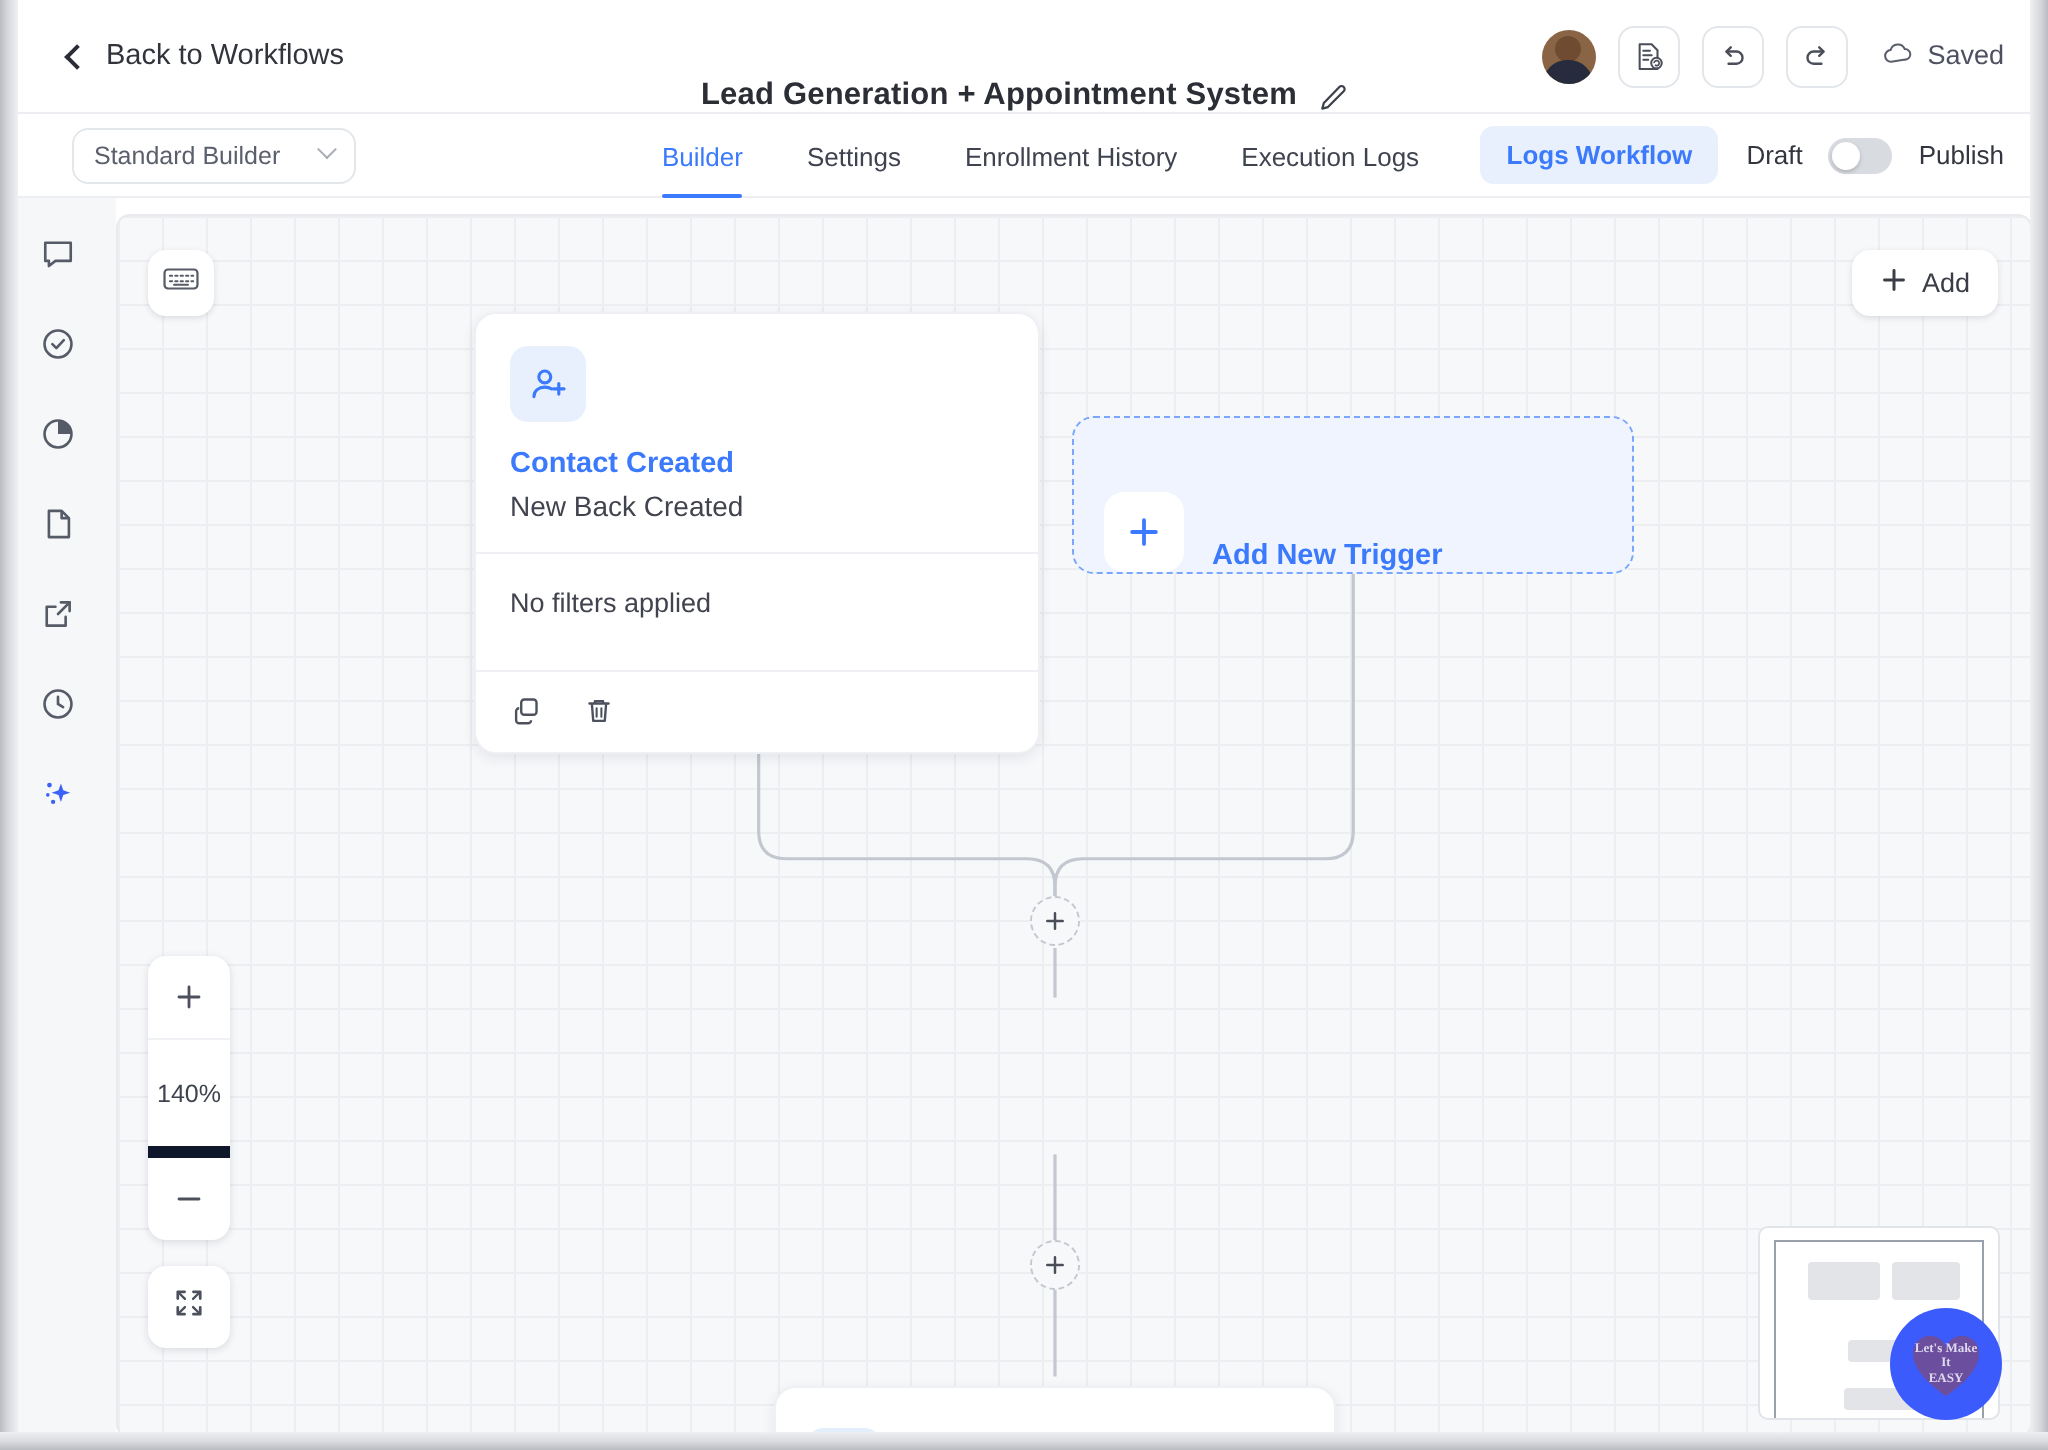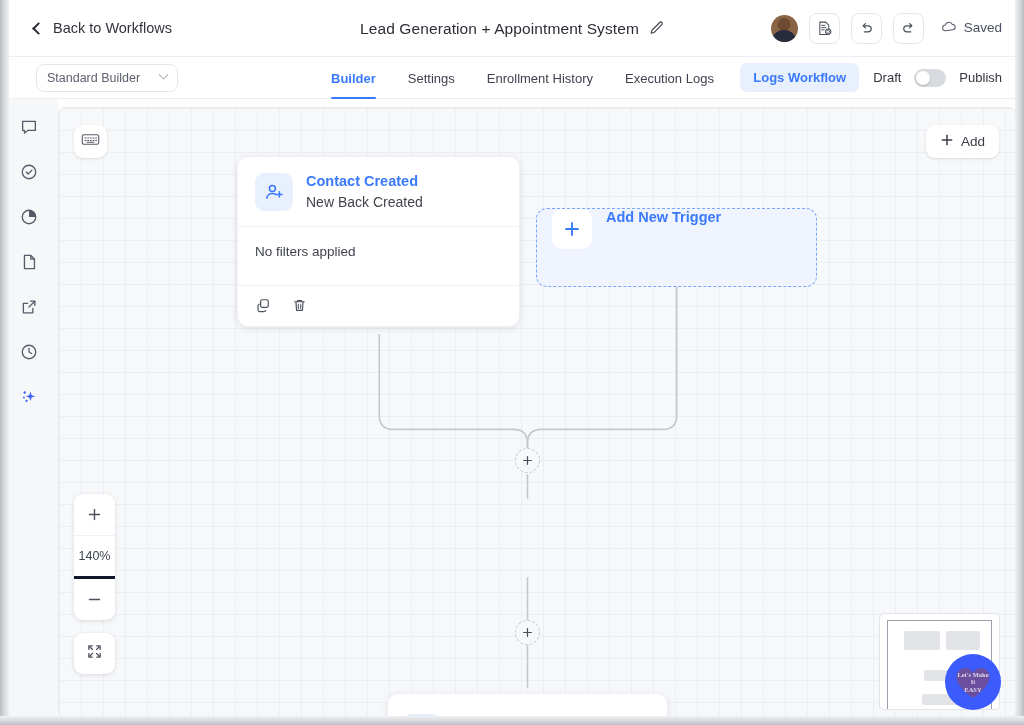--- a/index.html
+++ b/index.html
@@ -34,22 +34,23 @@
   }
   .back-btn {
     display: flex; align-items: center; gap: 9px;
     color: #32343c; font-size: 14.5px; cursor: pointer;
     white-space: nowrap;
   }
   .chev-left { width: 9px; height: 9px; border-left: 2px solid #2b2d35;
     border-bottom: 2px solid #2b2d35; transform: rotate(45deg); margin-right: 1px; }
   .title-wrap {
     position: absolute; left: 0; right: 0; top: 0; height: 57px;
-    display: flex; align-items: center; justify-content: center; gap: 10px;
+    display: flex; align-items: flex-end; justify-content: center; gap: 10px;
     pointer-events: none;
+    font-weight: bold;
   }
   .wf-title { font-size: 15.5px; color: #2c2e36; letter-spacing: .1px; }
   .pencil { width: 15px; height: 15px; pointer-events: auto; cursor: pointer; }
   .top-right {
     margin-left: auto; display: flex; align-items: center; gap: 11px;
     position: relative; z-index: 5;
   }
   .avatar {
     width: 27px; height: 27px; border-radius: 50%;
     background: #8a6545; overflow: hidden; position: relative; flex: 0 0 27px;
@@ -79,21 +80,21 @@
     font-size: 12.5px; color: #5b5f6d; cursor: pointer; background:#fff;
   }
   .caret { margin-left: auto; width: 7px; height: 7px; border-right: 1.4px solid #a8acb5;
     border-bottom: 1.4px solid #a8acb5; transform: rotate(45deg) translate(-2px,-2px); }
   .tabs {
     position: absolute; left: 331px; top: 0; height: 42px;
     display: flex; align-items: center; gap: 32px;
   }
   .tab { font-size: 13px; color: #3f434f; cursor: pointer; position: relative;
     height: 42px; display: flex; align-items: center; white-space: nowrap; }
-  .tab.active { color: #3b7afc; font-weight: 700; }
+  .tab.active { color: #3b7afc; font-weight: 400; }
   .tab.active::after { content: ""; position: absolute; left: 0; right: 0; bottom: 0;
     height: 2.5px; background: #3b7afc; border-radius: 2px; }
   .nav-right { margin-left: auto; display: flex; align-items: center; gap: 14px; }
   .test-btn {
     background: #e8f0fe; color: #3b7afc; font-size: 13px; font-weight: 600;
     border-radius: 7px; padding: 7px 13px; cursor: pointer; white-space: nowrap;
   }
   .toggle-wrap { display: flex; align-items: center; gap: 13px; font-size: 13px; color: #33363f; }
   .switch { width: 32px; height: 18px; border-radius: 10px; background: #d8dbe0;
     position: relative; cursor: pointer; flex: 0 0 32px; }
@@ -136,35 +137,35 @@
 
   .nodes { position: absolute; inset: 0; }
   svg.wires { position: absolute; inset: 0; width: 100%; height: 100%; }
 
   .card {
     position: absolute; background: #fff; border-radius: 11px;
     box-shadow: 0 2px 7px rgba(25,30,50,.09); border: 1px solid #eef0f3;
   }
   
   .trigger-card { left: 178px; top: 48px; width: 283px; }
-  .tc-head { display: flex; gap: 13px; padding: 16px 17px 15px 17px; align-items: flex-start; }
+  .tc-head { display: flex; gap: 13px; padding: 16px 17px 15px 17px; align-items: flex-start; flex-direction: column; }
   .tc-icon { width: 38px; height: 38px; border-radius: 9px; background: #e8f0fe;
     display: flex; align-items: center; justify-content: center; flex: 0 0 38px; }
   .tc-title { font-size: 14.5px; color: #3b7afc; font-weight: 600; }
   .tc-sub { font-size: 14px; color: #41444e; margin-top: 5px; }
   .tc-divider { height: 1px; background: #eef0f3; }
   .tc-filters { padding: 17px 17px 26px 17px; font-size: 13.5px; color: #41444e; }
   .tc-foot { display: flex; gap: 19px; padding: 11px 17px 12px 17px; }
   .tc-foot span { cursor: pointer; display: flex; }
 
   
   .add-trigger {
     position: absolute; left: 477px; top: 100px; width: 281px; height: 79px;
     border: 1.6px dashed #7aa6fb; border-radius: 11px; background: #eff4ff;
-    display: flex; align-items: flex-start; gap: 14px; padding-left: 15px; cursor: pointer;
+    display: flex; align-items: flex-end; gap: 14px; padding-left: 15px; cursor: pointer;
   }
   .at-plus { width: 40px; height: 40px; border-radius: 10px; background: #fff;
     display: flex; align-items: center; justify-content: center; flex:0 0 40px;}
   .at-label { font-size: 14.5px; color: #3b7afc; font-weight: 600; }
 
   
   .action-card { left: 328px; top: 394px; width: 281px; height: 79px;
     display: flex; align-items: center; gap: 15px; padding: 0 16px 0 15px; }
   .ac-icon { width: 38px; height: 38px; border-radius: 9px; background: #e3f7ea;
     display: flex; align-items: center; justify-content: center; flex: 0 0 38px; }
@@ -183,23 +184,23 @@
   }
 
   
   .zoom-stack {
     position: absolute; left: 15px; bottom: 98px; width: 41px;
     background: #fff; border-radius: 9px; box-shadow: 0 1px 4px rgba(20,25,40,.13);
     overflow: hidden;
   }
   .zoom-btn { height: 41px; display: flex; align-items: center; justify-content: center;
     cursor: pointer; font-size: 18px; color: #4c505c; }
-  .zoom-lvl { height: 44px; display: flex; align-items: center; justify-content: center;
+  .zoom-lvl { height: 60px; display: flex; align-items: center; justify-content: center;
     font-size: 12.5px; color: #3f434f; border-top: 1px solid #f0f1f4;
-    border-bottom: 3px solid #0f172a; }
+    border-bottom: 6px solid #0f172a; }
   .fit-btn {
     position: absolute; left: 15px; bottom: 44px; width: 41px; height: 41px;
     background: #fff; border-radius: 9px; box-shadow: 0 1px 4px rgba(20,25,40,.13);
     display: flex; align-items: center; justify-content: center; cursor: pointer;
   }
 
   
   .minimap {
     position: absolute; right: 15px; bottom: 8px; width: 121px; height: 97px;
     background: #fff; border: 1px solid #e1e4e9; border-radius: 5px; overflow: hidden;

